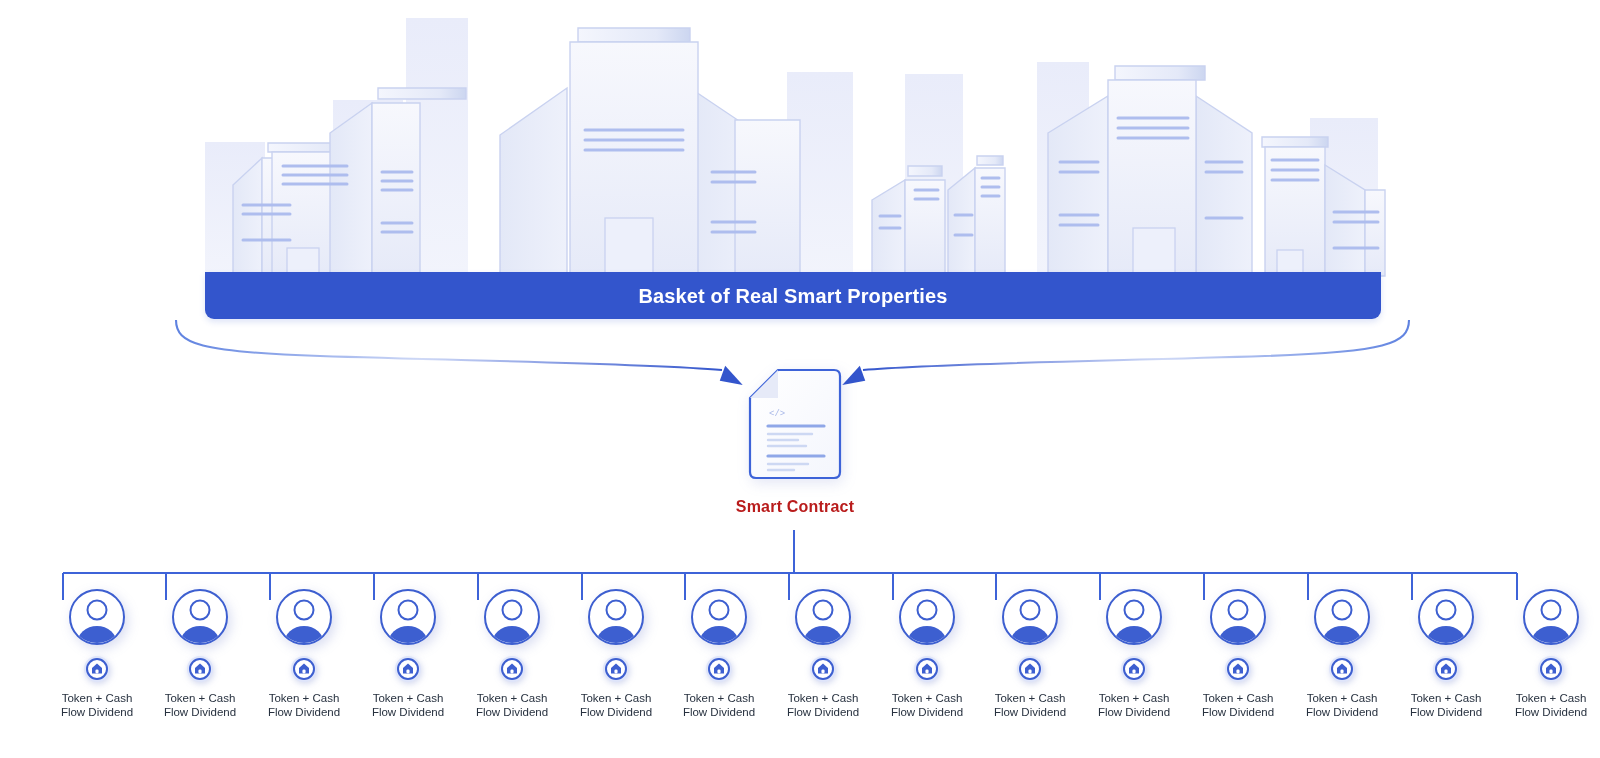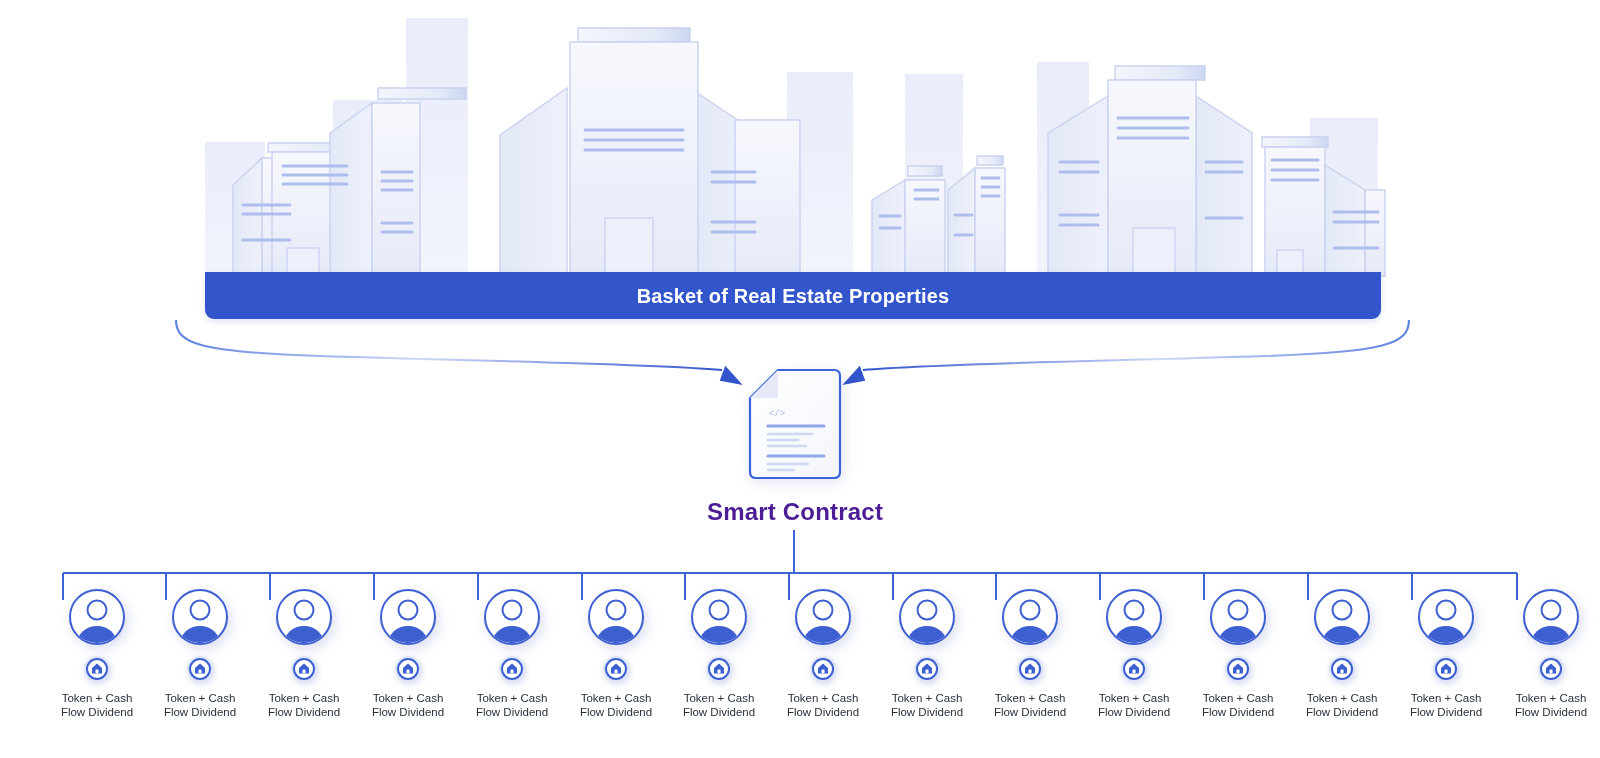--- a/index.html
+++ b/index.html
@@ -62,23 +62,23 @@
     flex-direction: column;
     align-items: center;
   }
   #smart-contract-doc {
     width: 94px;
     height: 112px;
     filter: drop-shadow(2px 4px 7px rgba(80,100,190,0.16));
   }
   #smart-contract-label {
     margin-top: 18px;
-    font-size: 24px;
+    font-size: 16px;
     font-weight: bold;
-    color: #4c1d95;
+    color: #b91c1c;
     white-space: nowrap;
     letter-spacing: 0.2px;
   }
   
   #holders-row {
     position: absolute;
     left: 0;
     top: 588px;
     width: 1600px;
     height: 170px;
@@ -255,21 +255,21 @@
       <g stroke="#c9d2f0" stroke-width="1.3" fill="#edf0fb">
         <rect x="287" y="248" width="32" height="28"></rect>
         <rect x="605" y="218" width="48" height="58"></rect>
         <rect x="1133" y="228" width="42" height="48"></rect>
         <rect x="1277" y="250" width="26" height="26"></rect>
       </g>
     </svg>
   </div>
 
   <div id="basket-banner">
-    <span class="banner-label">Basket of Real Estate Properties</span>
+    <span class="banner-label">Basket of Real Smart Properties</span>
   </div>
 
   <svg id="connectors" viewBox="0 0 1600 758">
     <defs>
       <linearGradient id="leftArrowGrad" x1="0" y1="0" x2="1" y2="0">
         <stop offset="0%" stop-color="#5f82e0"></stop>
         <stop offset="45%" stop-color="#cfd9f6"></stop>
         <stop offset="100%" stop-color="#3355cc"></stop>
       </linearGradient>
       <linearGradient id="rightArrowGrad" x1="1" y1="0" x2="0" y2="0">

